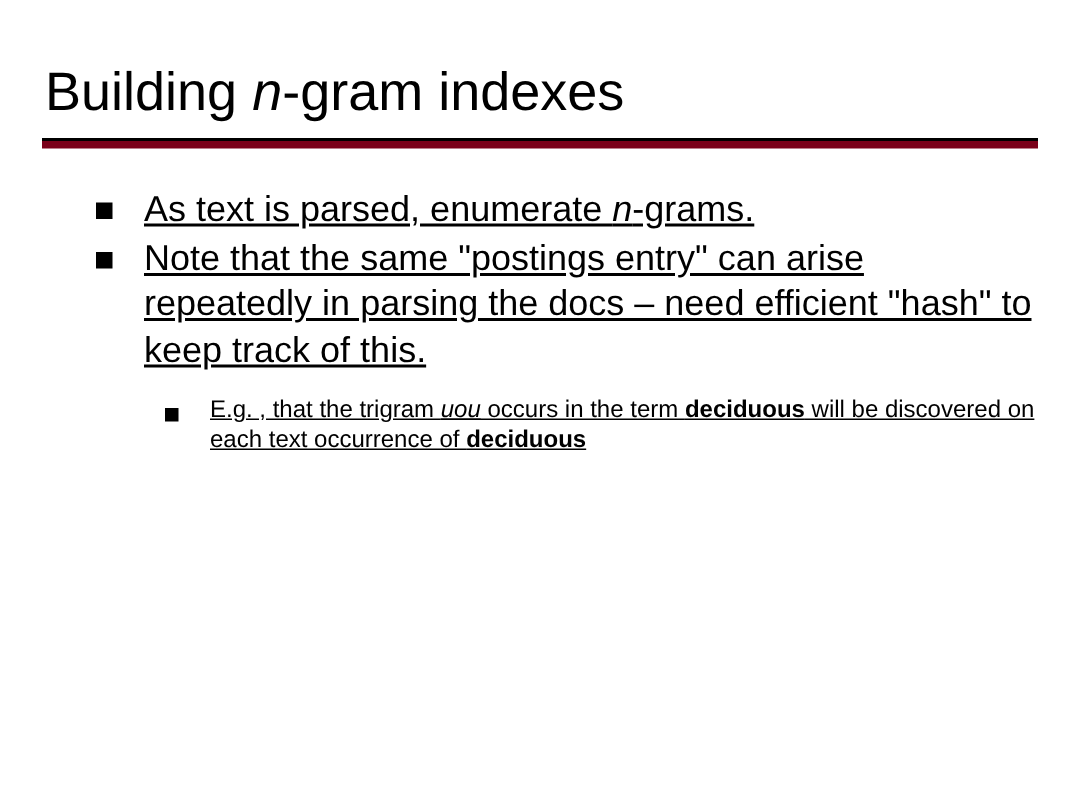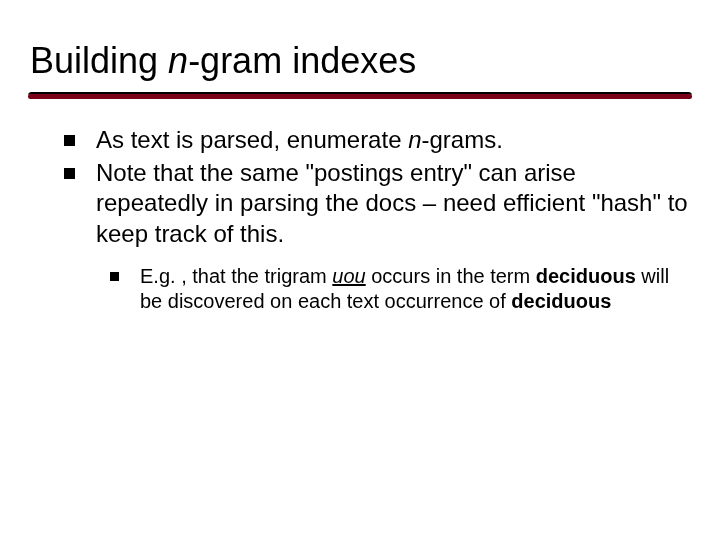--- a/index.html
+++ b/index.html
@@ -1,27 +1,27 @@
 <!DOCTYPE html>
 <html><head>
 <meta charset="utf-8">
 <style>
-  * { margin: 0; padding: 0; box-sizing: border-box; border-radius: 23px; }
+  * { margin: 0; padding: 0; box-sizing: border-box; }
   html, body { width: 720px; height: 540px; background: #fff; font-family: Arial, Helvetica, sans-serif; color: #000; }
   .slide { width: 720px; height: 540px; position: relative; padding: 40px 28px 28px 28px; }
   .title { font-size: 36px; font-weight: 400; margin-bottom: 10px; padding-left: 2px; }
   .title .ital { font-style: italic; }
   .rule { height: 7px; width: 100%; margin-bottom: 26px; border-top: 2px solid #000; }
   .rule .bar { height: 5px; background: #7a0019; }
   .content { padding-left: 34px; }
-  ul.level1 { list-style: none; }
+  ul.level1 { list-style: none; text-decoration: underline; }
   ul.level1 > li { position: relative; font-size: 24px; line-height: 1.28; margin-bottom: 2px; padding-left: 34px; }
   ul.level1 > li::before { content: ""; position: absolute; left: 2px; top: 10px; width: 11px; height: 11px; background: #000; }
   ul.level2 { list-style: none; margin-top: 14px; }
-  ul.level2 > li { position: relative; font-size: 20px; line-height: 1.28; padding-left: 30px; margin-left: 14px; }
+  ul.level2 > li { position: relative; font-size: 16px; line-height: 1.28; padding-left: 30px; margin-left: 14px; }
   ul.level2 > li::before { content: ""; position: absolute; left: 0; top: 8px; width: 9px; height: 9px; background: #000; }
   .ital { font-style: italic; }
   .uline { text-decoration: underline; }
   .bold { font-weight: 700; }
 </style>
 </head>
 <body>
 
 <div class="slide">
 

